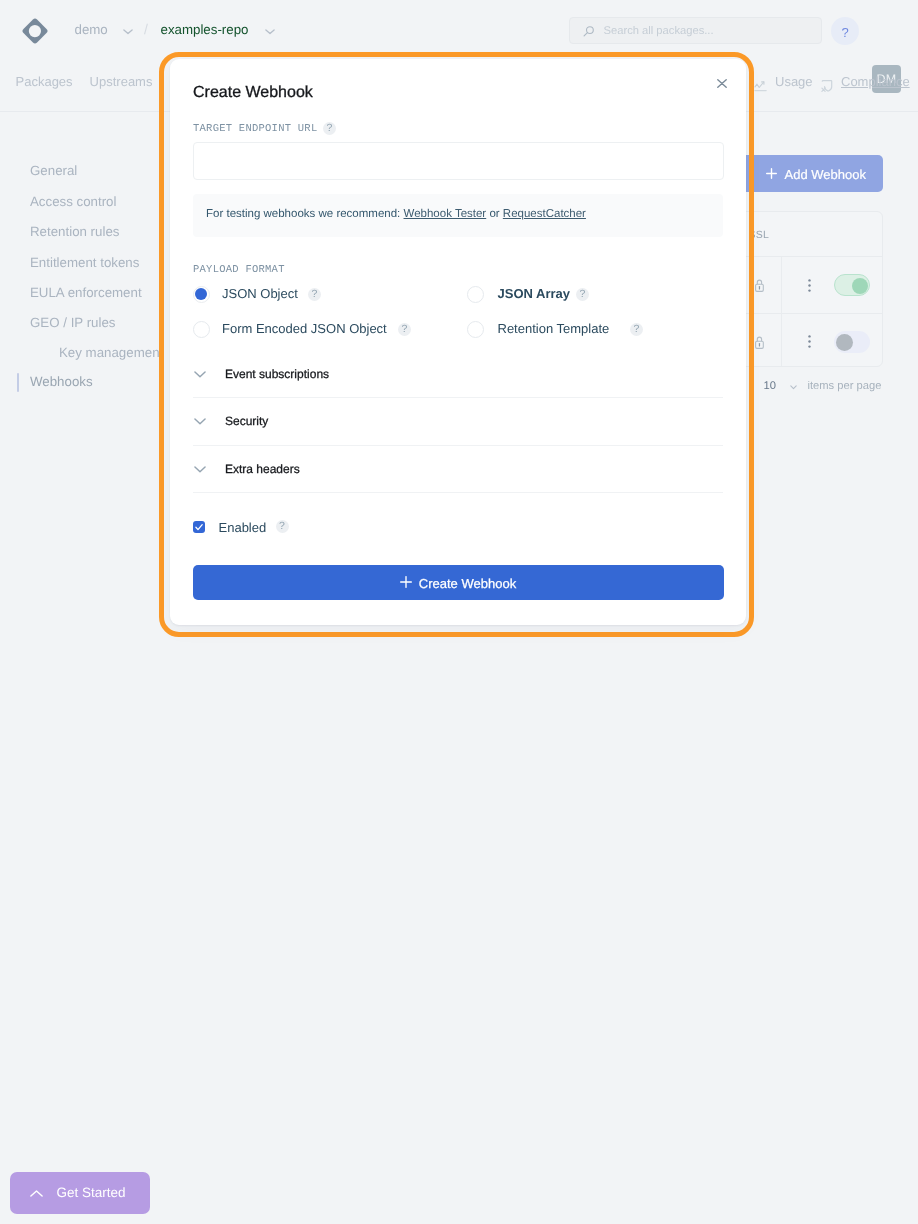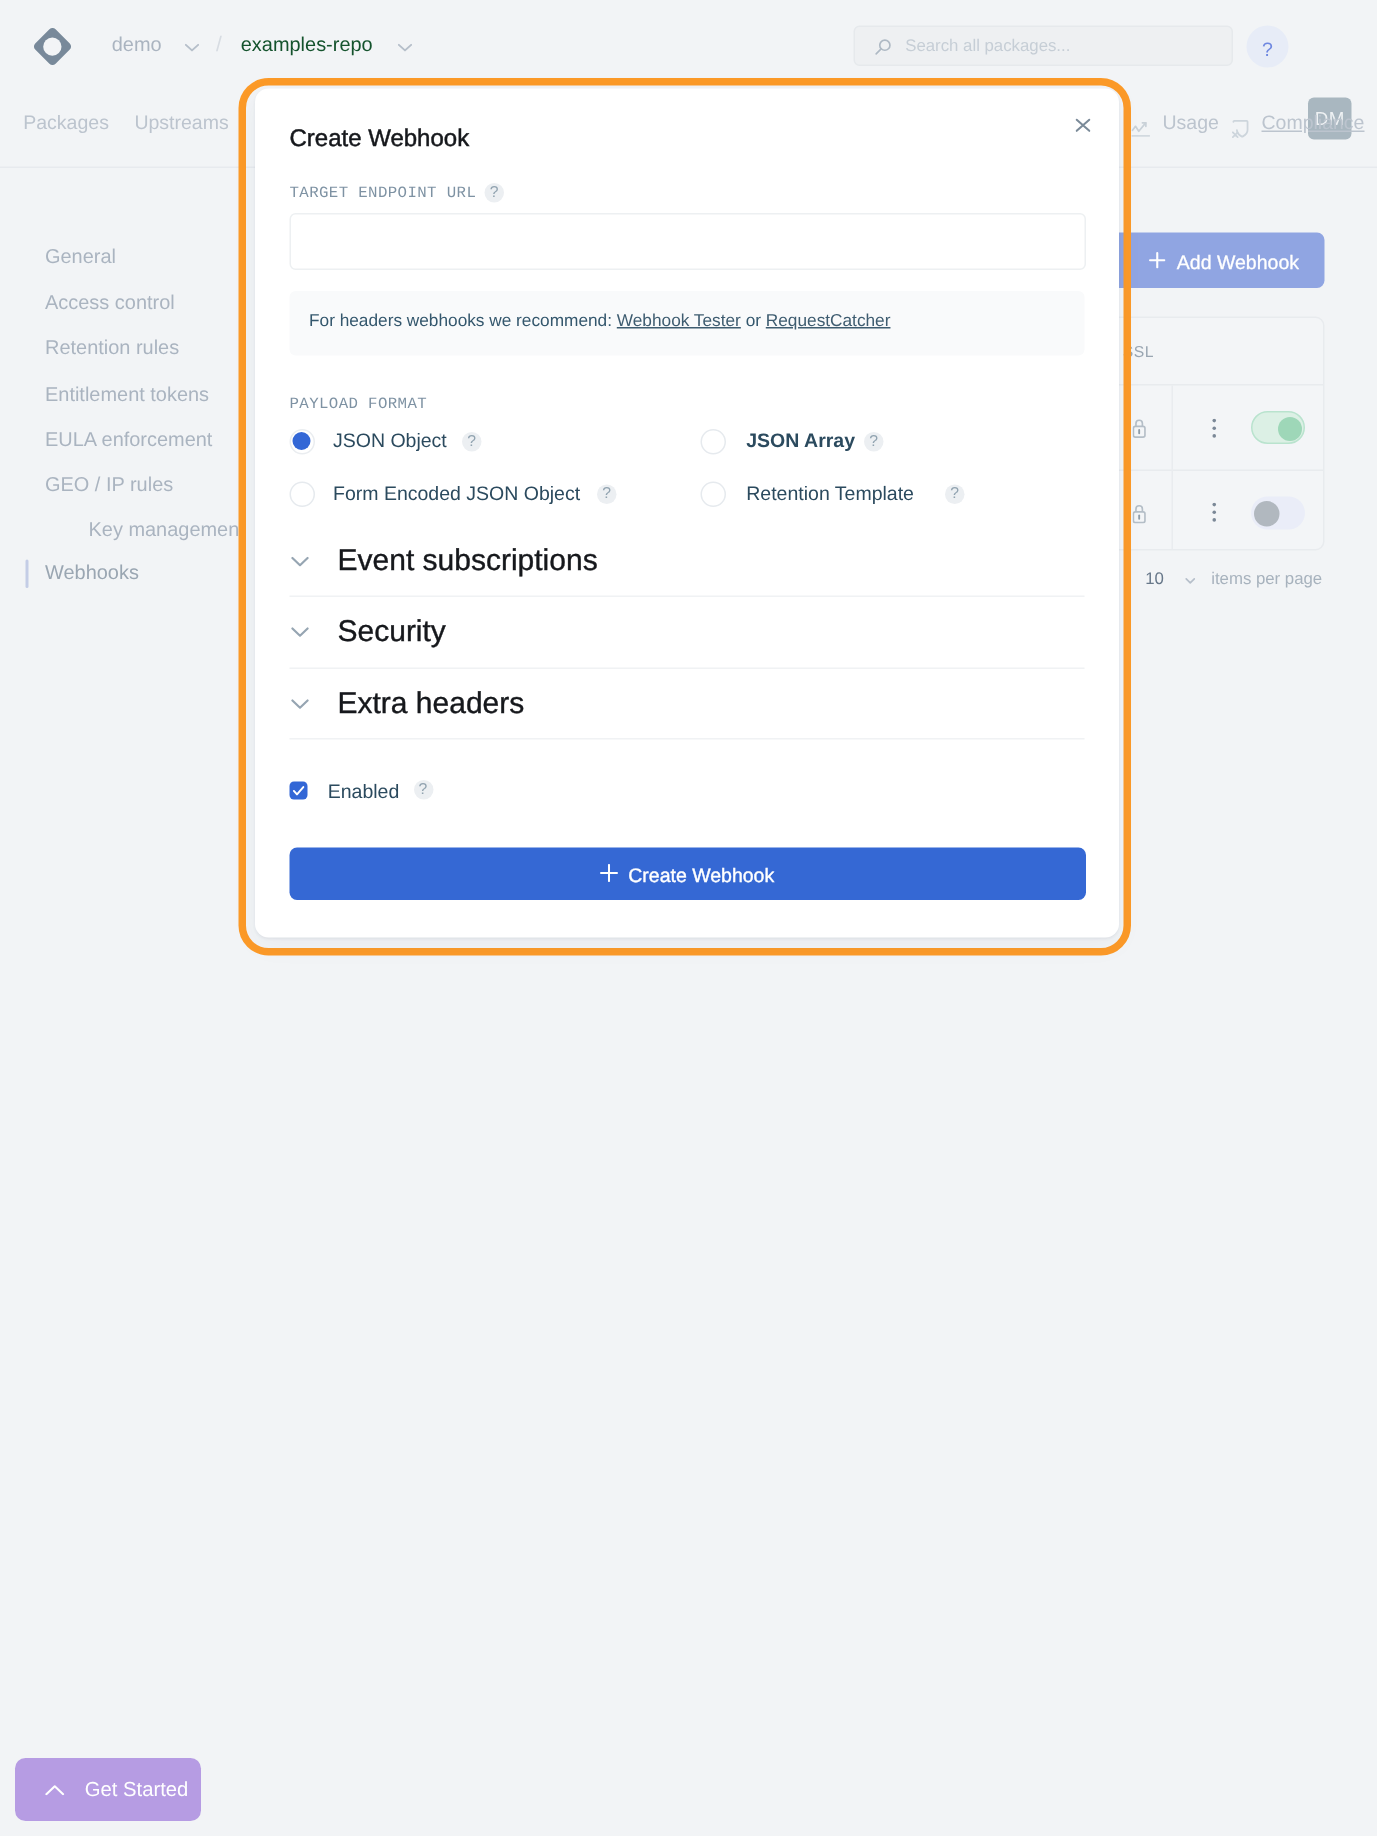--- a/index.html
+++ b/index.html
@@ -41,21 +41,21 @@
              border:1px solid #e8ebee;border-radius:6px;overflow:hidden;box-sizing:border-box;}
   .thead{position:absolute;left:0;top:0;width:100%;height:44px;border-bottom:1px solid #e8ebee;}
   .th{position:absolute;top:17px;font-size:10.5px;color:#9aa6b2;letter-spacing:.3px;line-height:13px;}
   .trow{position:absolute;left:0;width:100%;height:56px;border-bottom:1px solid #e8ebee;}
   .cellsep{position:absolute;top:0;width:1px;height:56px;background:#e9ecef;}
   .toggle{position:absolute;width:36px;height:22px;border-radius:11px;}
   .toggle .knob{position:absolute;top:3px;width:16px;height:16px;border-radius:50%;}
   .perpage{position:absolute;left:763.5px;top:379px;font-size:11.2px;color:#68788a;display:flex;align-items:center;gap:0;line-height:14px;}
   .perpage .lbl{color:#a7b2bd;margin-left:10.5px;}
 
-  .getstarted{position:absolute;left:10px;top:1172px;width:124px;height:42px;border-radius:7px;
+  .getstarted{position:absolute;left:10px;top:1172px;width:140px;height:42px;border-radius:7px;
               background:#b69ce3;color:#fff;font-size:13.5px;display:flex;align-items:center;gap:13.5px;padding-left:20px;box-sizing:border-box;line-height:16px;}
 
   
   .hl{position:absolute;left:159px;top:52px;width:595px;height:585px;
       border:5px solid #fc9a28;border-radius:20px;box-sizing:border-box;}
   .modal{position:absolute;left:170px;top:58.5px;width:576px;height:566px;background:#fff;
          border-radius:9px;box-shadow:0 1px 2px rgba(40,60,90,.07), 0 5px 18px rgba(40,60,90,.05);}
   .mtitle{position:absolute;font-size:16px;font-weight:400;color:#16181c;letter-spacing:0;
           -webkit-text-stroke:.32px #16181c;}
   .closebtn{position:absolute;left:538px;top:13px;width:28px;height:24px;display:flex;align-items:center;justify-content:center;}
@@ -66,21 +66,21 @@
   .infobar{position:absolute;width:530px;height:43px;background:#f9fafb;border-radius:4px;}
   .infotext{position:absolute;left:13px;top:12px;font-size:11.5px;color:#34576d;line-height:16px;white-space:nowrap;}
   .infotext a{color:#3e5c70;text-decoration:underline;}
 
   .radio{position:absolute;width:17px;height:17px;border-radius:50%;box-sizing:border-box;border:1.4px solid #e6eaee;background:#fff;}
   .radio.sel{border:1.4px solid #eaedf0;padding:0;}
   .radio.sel::after{content:"";position:absolute;left:1.1px;top:1.1px;width:12px;height:12px;border-radius:50%;background:#3367d6;}
   .rlabel{position:absolute;font-size:13px;color:#2b4a5e;line-height:16px;}
 
   .sectionrow{position:absolute;width:530px;height:47.5px;border-bottom:1px solid #f0f2f4;}
-  .sectiontitle{position:absolute;left:32px;top:15px;font-size:20px;font-weight:400;color:#16181c;line-height:19px;-webkit-text-stroke:.26px #16181c;}
+  .sectiontitle{position:absolute;left:32px;top:15px;font-size:12px;font-weight:400;color:#16181c;line-height:19px;-webkit-text-stroke:.26px #16181c;}
 
   .checkbox{position:absolute;width:12px;height:12px;border-radius:3px;background:#3367d6;line-height:0;}
   .createbtn{position:absolute;width:531px;height:35px;border-radius:5px;background:#3568d4;
              color:#fff;font-size:13px;display:flex;align-items:center;justify-content:center;gap:7px;
              -webkit-text-stroke:.25px #fff;}
 </style>
 </head>
 <body>
 
 <div class="page">
@@ -247,21 +247,21 @@
   <div class="mtitle" style="left:193px;top:83.6px;">Create Webhook</div>
 
   <div style="position:absolute;left:193px;top:118px;height:14px;">
     <span class="fieldlabel">TARGET ENDPOINT URL</span>
   </div>
   <span class="qbadge" style="position:absolute;left:323px;top:122px;">?</span>
   <input class="urlinput" style="left: 193px; top: 142.4px; width: 530.5px; height: 37.5px;" placeholder="">
 
   <div class="infobar" style="left:193px;top:194px;">
     <div class="infotext">
-      <span>For headers webhooks we recommend:</span>
+      <span>For testing webhooks we recommend:</span>
       <a href="#">Webhook Tester</a>
       <span>or</span>
       <a href="#">RequestCatcher</a>
     </div>
   </div>
 
   <div class="fieldlabel" style="position:absolute;left:193px;top:264px;">PAYLOAD FORMAT</div>
 
   <div class="radio sel" style="left:192.5px;top:285.8px;"></div>
   <div class="rlabel" style="left:222px;top:286px;">JSON Object</div>

